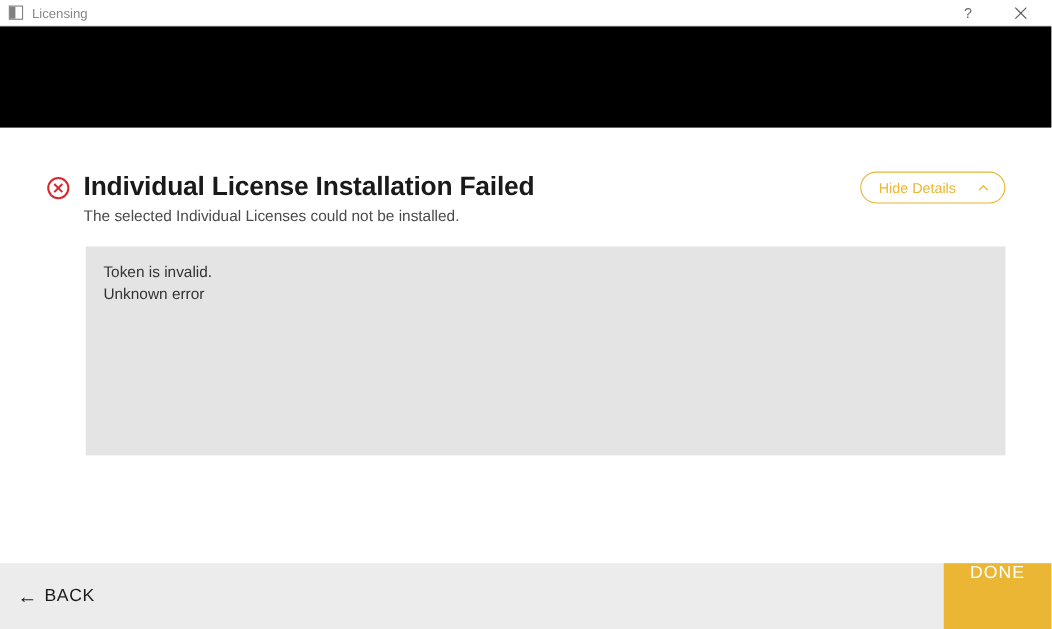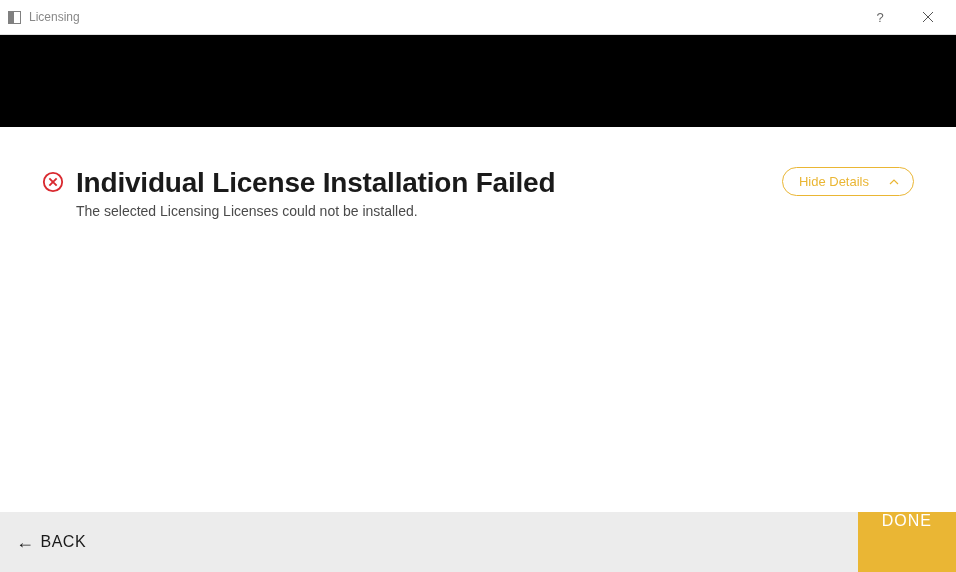--- a/index.html
+++ b/index.html
@@ -10,21 +10,21 @@
     body {
       width: 956px;
       height: 572px;
       font-family: "Segoe UI", Arial, sans-serif;
       background: #ffffff;
       overflow: hidden;
       display: flex;
       flex-direction: column;
     }
     .titlebar {
-      height: 35px;
+      height: 24px;
       background: #ffffff;
       display: flex;
       align-items: center;
       padding: 0 8px;
       border-bottom: 1px solid #e0e0e0;
     }
     .titlebar-icon {
       width: 13px;
       height: 13px;
       border: 1.5px solid #808080;
@@ -83,21 +83,21 @@
     .error-icon {
       width: 22px;
       height: 22px;
       flex-shrink: 0;
       margin-top: 4px;
     }
     .header-text {
       flex: 1;
     }
     .page-title {
-      font-size: 28px;
+      font-size: 24px;
       font-weight: 600;
       color: #1a1a1a;
       letter-spacing: -0.2px;
     }
     .page-subtitle {
       font-size: 14px;
       color: #4a4a4a;
       margin-top: 4px;
     }
     .hide-details-btn {
@@ -183,29 +183,31 @@
 
 <div class="content-area">
   <div class="header-row">
     <svg class="error-icon" viewBox="0 0 24 24">
       <circle cx="12" cy="12" r="10" fill="none" stroke="#d9292f" stroke-width="2"></circle>
       <line x1="8" y1="8" x2="16" y2="16" stroke="#d9292f" stroke-width="2"></line>
       <line x1="16" y1="8" x2="8" y2="16" stroke="#d9292f" stroke-width="2"></line>
     </svg>
     <div class="header-text">
       <div class="page-title">Individual License Installation Failed</div>
-      <div class="page-subtitle">The selected Licensing Licenses could not be installed.</div>
+      <div class="page-subtitle">The selected Individual Licenses could not be installed.</div>
     </div>
     <button class="hide-details-btn">
       <span>Hide Details</span>
       <svg class="chevron-up" viewBox="0 0 10 6">
         <polyline points="1,5 5,1 9,5" fill="none" stroke="#eab634" stroke-width="1.2"></polyline>
       </svg>
     </button>
   </div>
+  <div class="details-box">Token is invalid.
+Unknown error</div>
 </div>
 
 <div class="footer">
   <div class="back-button">
     <span class="back-arrow">←</span>
     <span>BACK</span>
   </div>
   <div class="footer-spacer"></div>
   <div class="done-button">
     <span>DONE</span>

